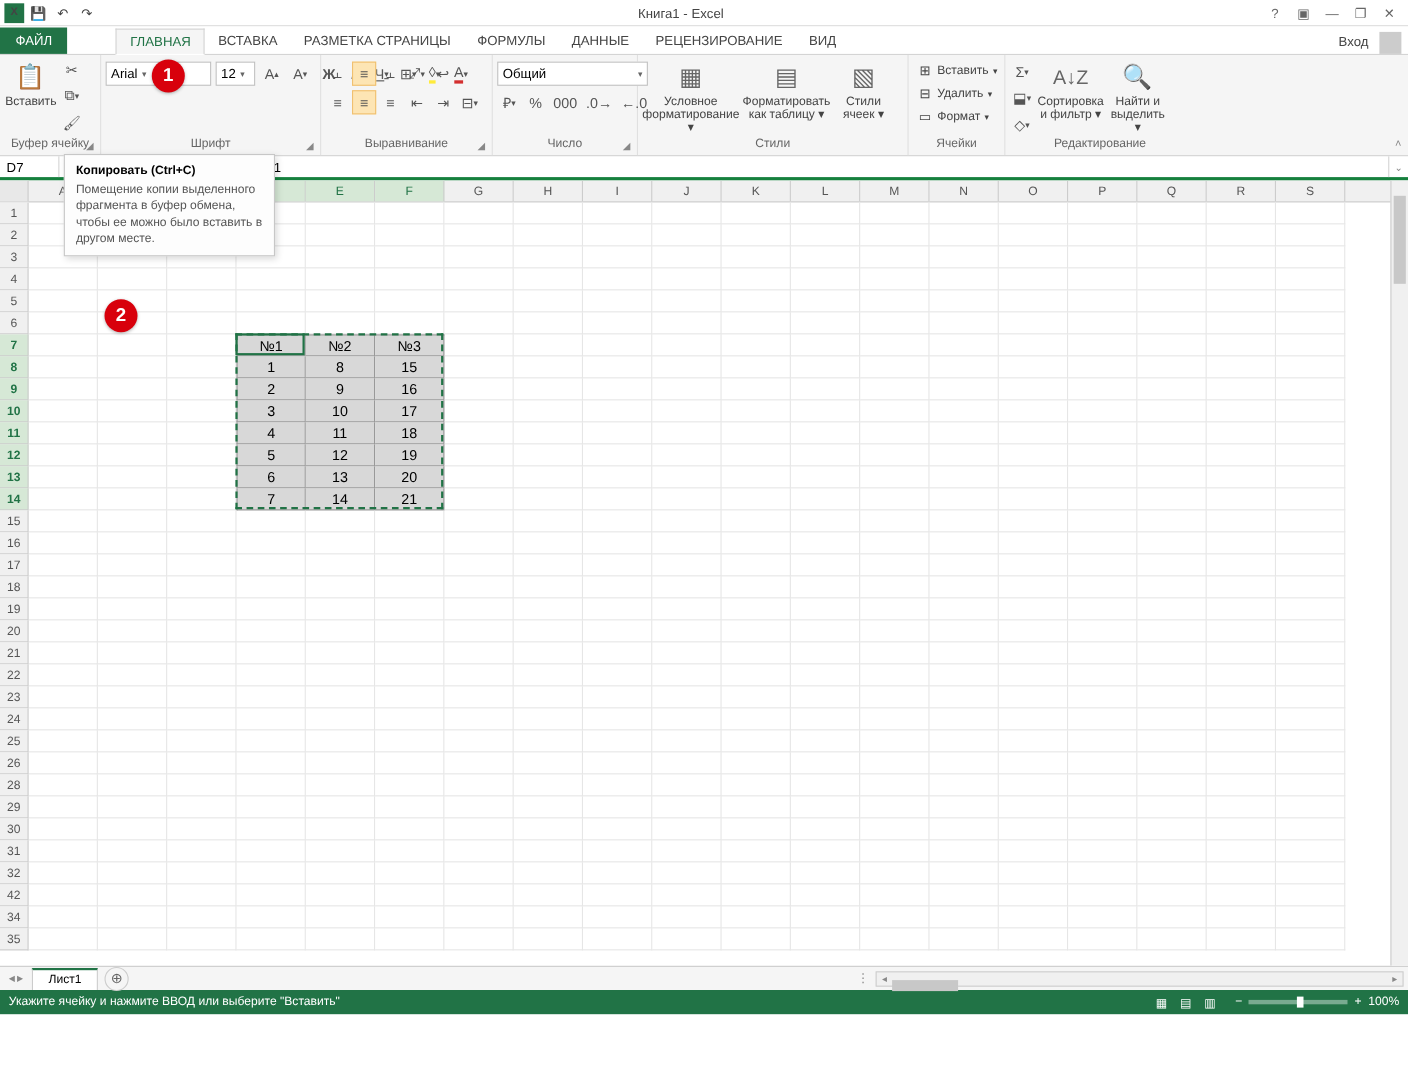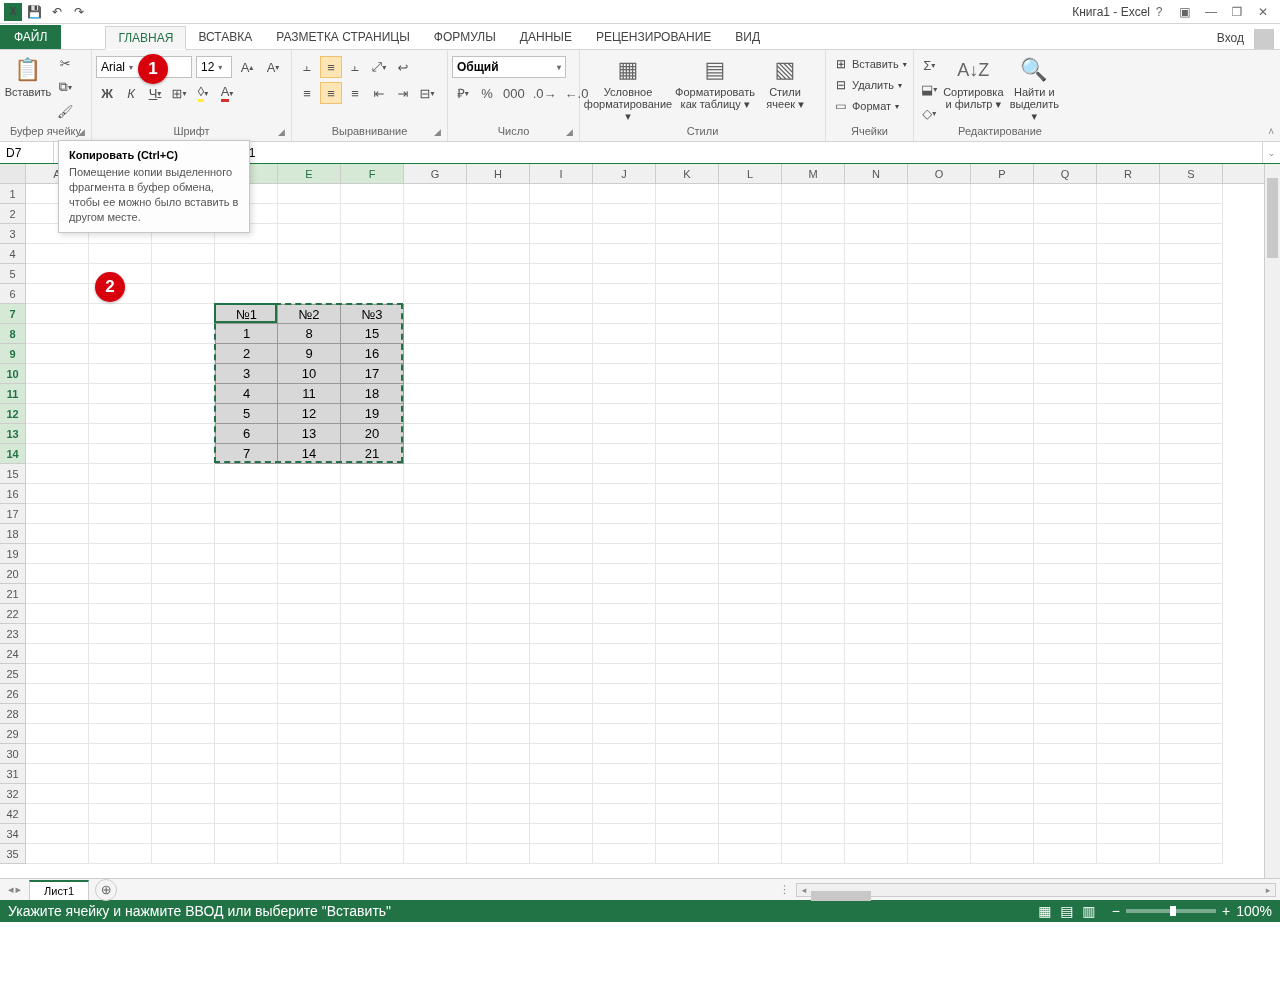--- a/index.html
+++ b/index.html
@@ -2,21 +2,21 @@
 <html><head>
 <meta charset="utf-8">
 <style>
 * { margin: 0; padding: 0; box-sizing: border-box; font-family: "Segoe UI", Tahoma, sans-serif; }
 body { width: 1280px; height: 984px; background: #fff; font-size: 12px; overflow: hidden; position: relative; }
 
 
 .titlebar { height: 24px; background: #fff; display: flex; align-items: center; border-bottom: 1px solid #d4d4d4; }
 .titlebar .qat { display: flex; align-items: center; gap: 4px; padding-left: 4px; }
 .titlebar .qat span { width: 18px; height: 18px; display: inline-flex; align-items: center; justify-content: center; color: #444; }
-.titlebar .title { flex: 1; text-align: right; font-size: 12px; color: #444; }
+.titlebar .title { flex: 1; text-align: center; font-size: 12px; color: #444; }
 .titlebar .winctrl { display: flex; gap: 8px; padding-right: 8px; color: #666; }
 .titlebar .winctrl span { width: 18px; height: 18px; display: inline-flex; align-items: center; justify-content: center; cursor: default; }
 .xl-icon { width:16px; height:16px; background:#217346; color:#fff; font-size:10px; font-weight:bold; display:flex; align-items:center; justify-content:center; }
 
 
 .tabs { height: 26px; display: flex; align-items: flex-end; background: #fff; border-bottom: 1px solid #d4d4d4; }
 .tabs .tab { padding: 4px 12px; font-size: 12px; color: #444; text-transform: uppercase; cursor: default; }
 .tabs .tab.file { background: #217346; color: #fff; padding: 5px 14px; }
 .tabs .tab.active { color: #217346; border: 1px solid #d4d4d4; border-bottom: 1px solid #fff; margin-bottom: -1px; background: #f5f5f5; margin-left: 44px; }
 .tabs .spacer { flex: 1; }
@@ -35,21 +35,21 @@
 .smallrow { display: flex; flex-direction: column; gap: 2px; }
 .smbtn { height: 22px; min-width: 22px; display: inline-flex; align-items: center; justify-content: center; padding: 0 3px; color: #555; font-size: 13px; cursor: default; }
 .smbtn.sel { background: #fde5b4; border: 1px solid #f0c070; }
 .combo { height: 22px; border: 1px solid #c0c0c0; background: #fff; display: inline-flex; align-items: center; padding: 0 4px; font-size: 12px; }
 .combo .arr { margin-left: 4px; font-size: 8px; color: #666; }
 .cellbtn { height: 20px; display:flex; align-items:center; gap:4px; font-size:11px; padding:0 4px; color:#444;}
 .cellbtn .mini-icn{width:14px;height:14px;display:inline-flex;align-items:center;justify-content:center;font-size:12px;}
 .collapse-ribbon { position: absolute; right: 6px; bottom: 4px; color: #888; font-size: 10px; }
 
 
-.fbar { height: 22px; border-bottom: 1px solid #15803d; display: flex; align-items: stretch; background: #fff; }
+.fbar { height: 22px; border-bottom: 3px solid #15803d; display: flex; align-items: stretch; background: #fff; }
 .namebox { width: 54px; border-right: 1px solid #d4d4d4; display: flex; align-items: center; padding: 0 6px; font-size: 12px; }
 .fx { width: 176px; border-right: 1px solid #d4d4d4; display: flex; align-items: center; justify-content: flex-end; padding-right: 6px; color: #888; font-style: italic; }
 .formula { flex: 1; display: flex; align-items: center; padding: 0 6px; font-size: 12px; }
 .fbar .expand{width:18px;border-left:1px solid #d4d4d4;display:flex;align-items:center;justify-content:center;color:#888;font-size:9px;}
 
 
 .gridwrap { position: relative; height: 714px; overflow: hidden; }
 .colhdrs { height: 20px; display: flex; background: #f0f0f0; border-bottom: 1px solid #ccc; }
 .corner { width: 26px; border-right: 1px solid #ccc; background: #e8e8e8; }
 .ch { width: 63px; border-right: 1px solid #ccc; text-align: center; font-size: 11px; color: #555; line-height: 20px; }
@@ -78,21 +78,21 @@
 .sheettabs .nav { display: flex; gap: 2px; padding: 0 8px; color: #888; }
 .sheettab { padding: 3px 14px; background: #fff; border: 1px solid #ccc; border-bottom: none; border-top: 2px solid #217346; }
 .addsheet { width: 22px; height: 22px; display:flex; align-items:center; justify-content:center; color:#666; border:1px solid #ccc; border-radius:50%; margin-left:6px; font-size:13px;}
 .sheettabs .splitter{flex:1;}
 .hscroll{width:480px;height:14px;border:1px solid #ccc;background:#f0f0f0;display:flex;align-items:center;margin-right:4px;}
 .hscroll .tr{width:14px;text-align:center;color:#888;font-size:9px;}
 .hscroll .track{flex:1;position:relative;}
 .hscroll .thumb{position:absolute;left:0;top:1px;height:10px;width:60px;background:#c8c8c8;}
 
 
-.status { height: 22px; background: #217346; color: #fff; display: flex; align-items: center; font-size: 14px; padding: 0 8px; }
+.status { height: 22px; background: #217346; color: #fff; display: flex; align-items: center; font-size: 11px; padding: 0 8px; }
 .status .msg { flex: 1; }
 .status .views span { width: 22px; display: inline-block; text-align: center; }
 .status .zoom { display: flex; align-items: center; gap: 6px; margin-left: 12px; }
 .status .slider { width: 90px; height: 4px; background: rgba(255,255,255,0.4); position: relative; }
 .status .slider .th { position: absolute; left: 44px; top: -3px; width: 6px; height: 10px; background: #fff; }
 
 .vscroll { position:absolute; right:0; top:0; width:16px; height:100%; background:#f0f0f0; border-left:1px solid #ccc;}
 .vscroll .vthumb{position:absolute;top:14px;left:2px;width:11px;height:80px;background:#c8c8c8;}
 </style>
 </head>
@@ -142,21 +142,21 @@
       <div class="smallrow">
         <div class="smbtn">✂</div>
         <div class="smbtn">⧉<span style="font-size:8px;">▾</span></div>
         <div class="smbtn">🖌</div>
       </div>
     </div>
     <div class="group-label"><span>Буфер ячейку</span><span class="dlg">◢</span></div>
   </div>
 
   <div class="group" style="width:200px;">
-    <div class="group-body" style="flex-direction:column;gap:4px;padding-top:4px;">
+    <div class="group-body" style="flex-direction:row;gap:4px;padding-top:4px;">
       <div style="display:flex;gap:4px;">
         <div class="combo" style="width:96px;">
             <span>Arial</span>
             <span class="arr">▾</span>
           </div>
         <div class="combo" style="width:36px;">
             <span>12</span>
             <span class="arr">▾</span>
           </div>
         <div class="smbtn">A<sup style="font-size:8px;">▴</sup></div>
@@ -196,21 +196,21 @@
         <div class="smbtn">⇤</div>
         <div class="smbtn">⇥</div>
         <div class="smbtn">⊟<span style="font-size:8px;">▾</span></div>
       </div>
     </div>
     <div class="group-label"><span>Выравнивание</span><span class="dlg">◢</span></div>
   </div>
 
   <div class="group" style="width:132px;">
     <div class="group-body" style="flex-direction:column;gap:4px;padding-top:4px;">
-      <div class="combo" style="width:114px;font-weight:bold;">
+      <div class="combo" style="width:137px;">
           <span>Общий</span>
           <span class="arr" style="margin-left:auto;">▾</span>
         </div>
       <div style="display:flex;gap:2px;">
         <div class="smbtn">₽<span style="font-size:8px;">▾</span></div>
         <div class="smbtn">%</div>
         <div class="smbtn">000</div>
         <div class="smbtn">.0→</div>
         <div class="smbtn">←.0</div>
       </div>

